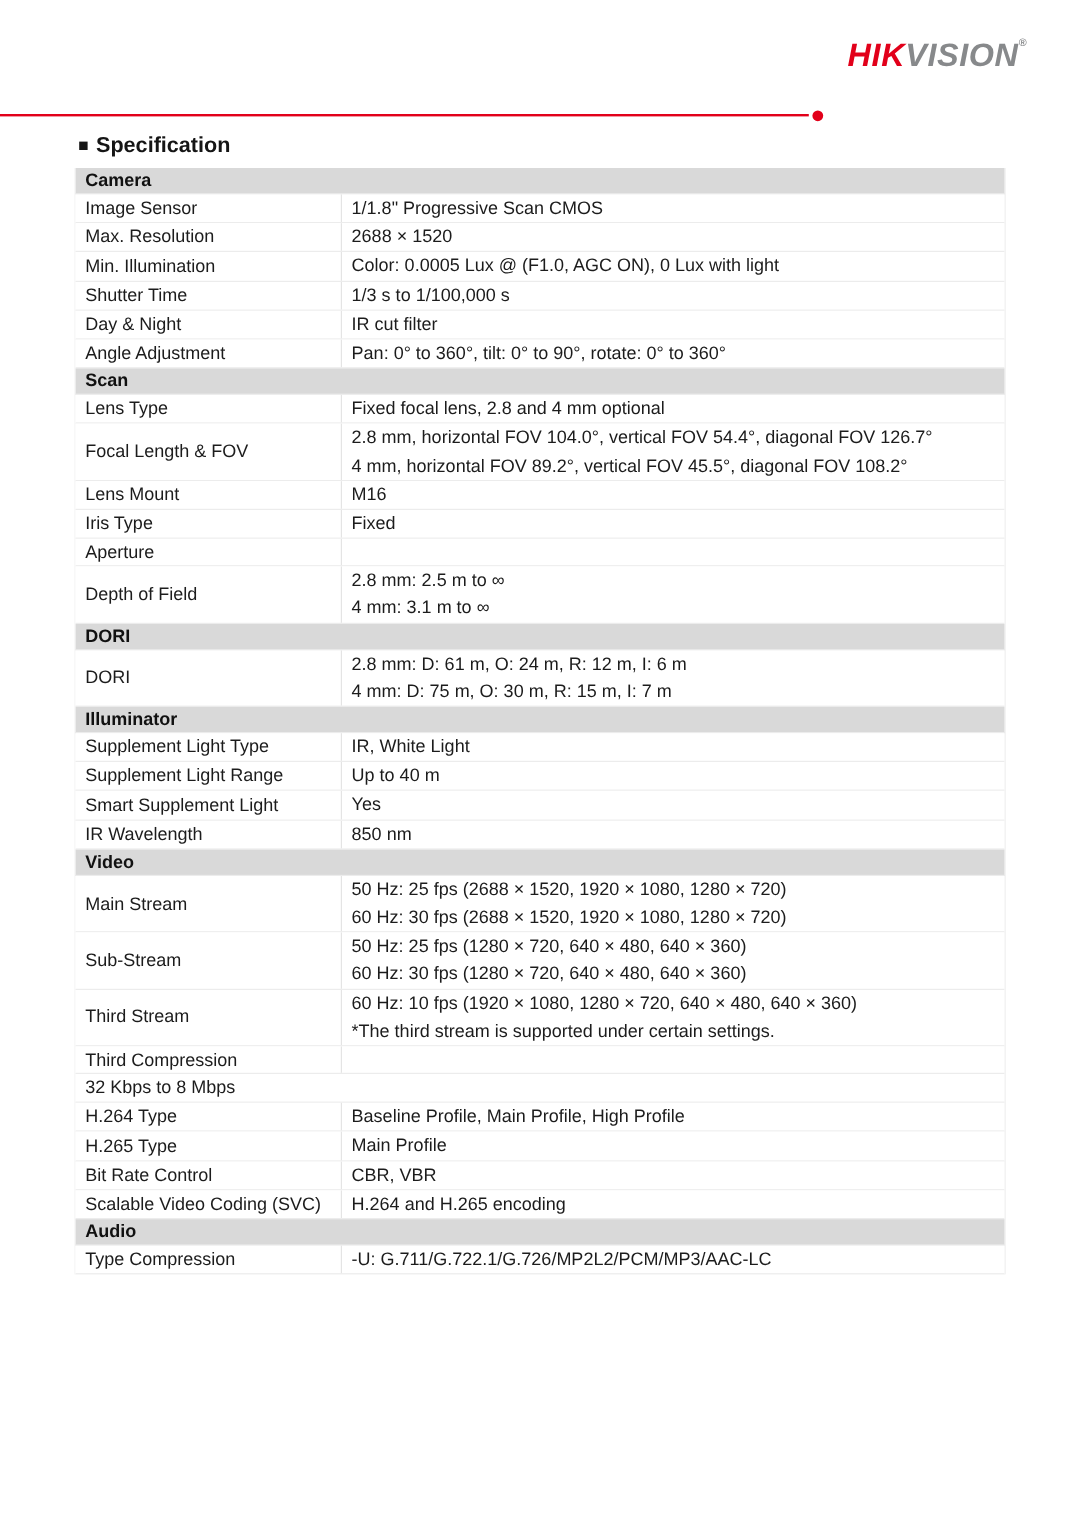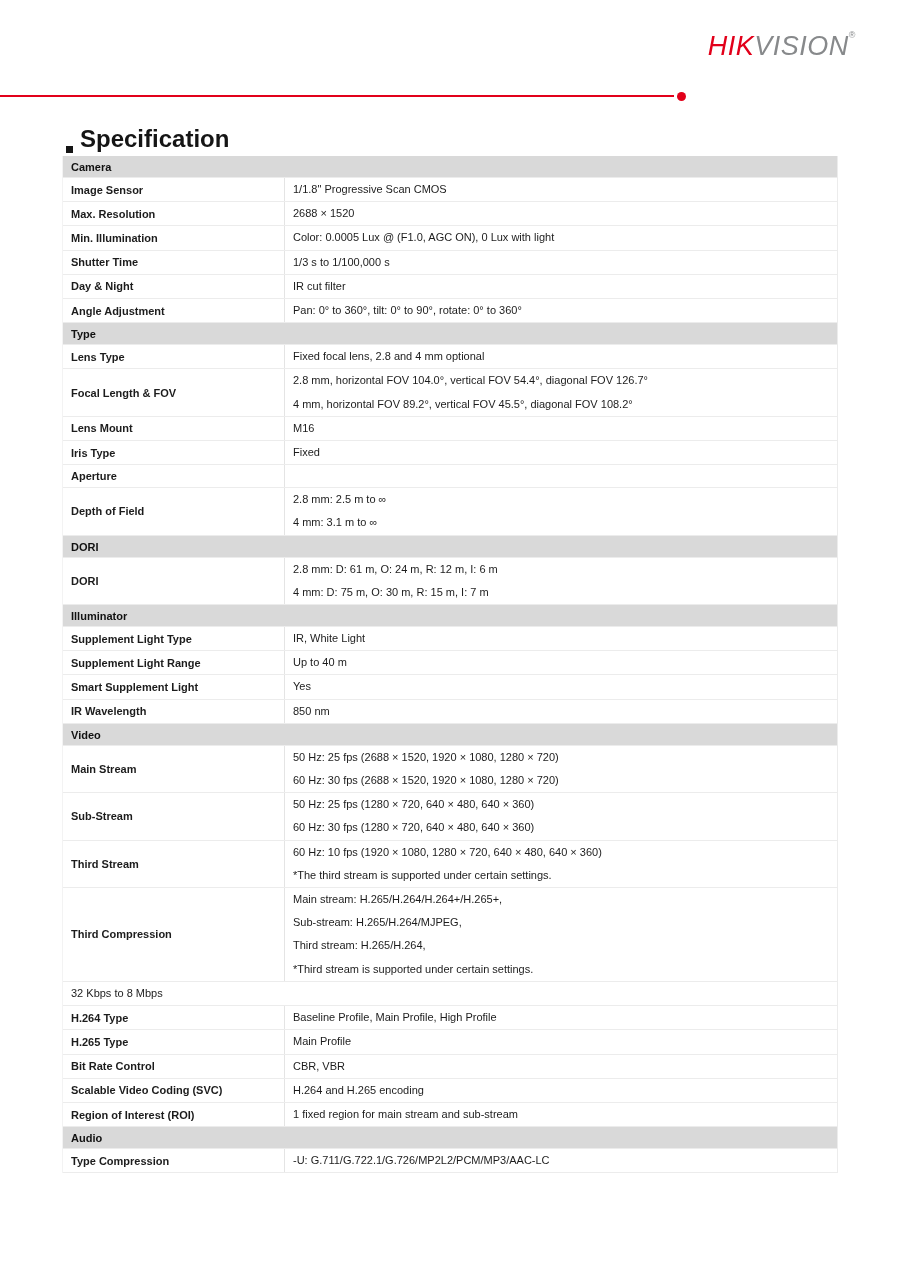--- a/index.html
+++ b/index.html
@@ -15,21 +15,21 @@
     background: #ffffff;
     overflow: hidden;
   }
 
   
   .logo {
     position: absolute;
     top: 33px;
     right: 44px;
     font-style: italic;
-    font-weight: normal;
+    font-weight: bold;
     font-size: 27px;
     letter-spacing: 0.5px;
     line-height: 1;
     white-space: nowrap;
   }
   .logo .logo-hik   { color: var(--accent-red, #e2001a); }
   .logo .logo-vision{ color: var(--logo-gray, #87898b); }
   .logo .logo-reg {
     color: var(--logo-gray, #87898b);
     font-size: 9px;
@@ -52,45 +52,45 @@
     top: -3.5px;
     width: 9px;
     height: 9px;
     border-radius: 50%;
     background: var(--accent-red, #e2001a);
   }
 
   
   .spec-title {
     position: absolute;
-    top: 125px;
+    top: 111px;
     left: 66px;
     display: flex;
-    align-items: flex-end;
-    font-size: 24px;
+    align-items: center;
+    font-size: 18px;
     font-weight: bold;
     color: #151515;
   }
   .spec-title .bullet {
     width: 7px;
     height: 7px;
     background: #151515;
     margin-right: 7px;
     flex: 0 0 auto;
   }
 
   
   .spec-table {
     position: absolute;
-    top: 156px;
+    top: 140px;
     left: 62px;
     width: 776px;
     border-right: 1px solid #ececec;
     border-left: 1px solid #f3f3f3;
-    font-size: 11px;
+    font-size: 15px;
   }
   .section-header {
     background: var(--section-bg, #d9d9d9);
     font-weight: bold;
     color: #111;
     line-height: 22px;
     height: 22px;
     padding: 0 8px;
     border-bottom: 1px solid #ececec;
   }
@@ -101,21 +101,20 @@
     min-height: 23px;
   }
   .cell.label {
     width: 222px;
     flex: 0 0 222px;
     padding: 0 8px;
     display: flex;
     align-items: center;
     border-right: 1px solid #e4e4e4;
     color: #1c1c1c;
-    font-weight: bold;
   }
   .cell.value {
     flex: 1 1 auto;
     padding: 0 8px;
     display: flex;
     flex-direction: column;
     justify-content: center;
   }
   .vline { line-height: 23.2px; white-space: nowrap; }
 </style>
@@ -168,21 +167,21 @@
         <div class="cell value">
           <div class="vline">IR cut filter</div>
         </div>
       </div>
       <div class="row">
         <div class="cell label">Angle Adjustment</div>
         <div class="cell value">
           <div class="vline">Pan: 0° to 360°, tilt: 0° to 90°, rotate: 0° to 360°</div>
         </div>
       </div>
-      <div class="section-header">Type</div>
+      <div class="section-header">Scan</div>
       <div class="row">
         <div class="cell label">Lens Type</div>
         <div class="cell value">
           <div class="vline">Fixed focal lens, 2.8 and 4 mm optional</div>
         </div>
       </div>
       <div class="row">
         <div class="cell label">Focal Length &amp; FOV</div>
         <div class="cell value">
           <div class="vline">2.8 mm, horizontal FOV 104.0°, vertical FOV 54.4°, diagonal FOV 126.7°</div>
@@ -261,26 +260,20 @@
       </div>
       <div class="row">
         <div class="cell label">Third Stream</div>
         <div class="cell value">
           <div class="vline">60 Hz: 10 fps (1920 × 1080, 1280 × 720, 640 × 480, 640 × 360)</div>
           <div class="vline">*The third stream is supported under certain settings.</div>
         </div>
       </div>
       <div class="row">
         <div class="cell label">Third Compression</div>
-        <div class="cell value">
-          <div class="vline">Main stream: H.265/H.264/H.264+/H.265+,</div>
-          <div class="vline">Sub-stream: H.265/H.264/MJPEG,</div>
-          <div class="vline">Third stream: H.265/H.264,</div>
-          <div class="vline">*Third stream is supported under certain settings.</div>
-        </div>
       </div>
       <div class="row">
         <div class="cell value">
           <div class="vline">32 Kbps to 8 Mbps</div>
         </div>
       </div>
       <div class="row">
         <div class="cell label">H.264 Type</div>
         <div class="cell value">
           <div class="vline">Baseline Profile, Main Profile, High Profile</div>
@@ -297,26 +290,20 @@
         <div class="cell value">
           <div class="vline">CBR, VBR</div>
         </div>
       </div>
       <div class="row">
         <div class="cell label">Scalable Video Coding (SVC)</div>
         <div class="cell value">
           <div class="vline">H.264 and H.265 encoding</div>
         </div>
       </div>
-      <div class="row">
-        <div class="cell label">Region of Interest (ROI)</div>
-        <div class="cell value">
-          <div class="vline">1 fixed region for main stream and sub-stream</div>
-        </div>
-      </div>
       <div class="section-header">Audio</div>
       <div class="row">
         <div class="cell label">Type Compression</div>
         <div class="cell value">
           <div class="vline">-U: G.711/G.722.1/G.726/MP2L2/PCM/MP3/AAC-LC</div>
         </div>
       </div>
     </div>
 
 </div>

